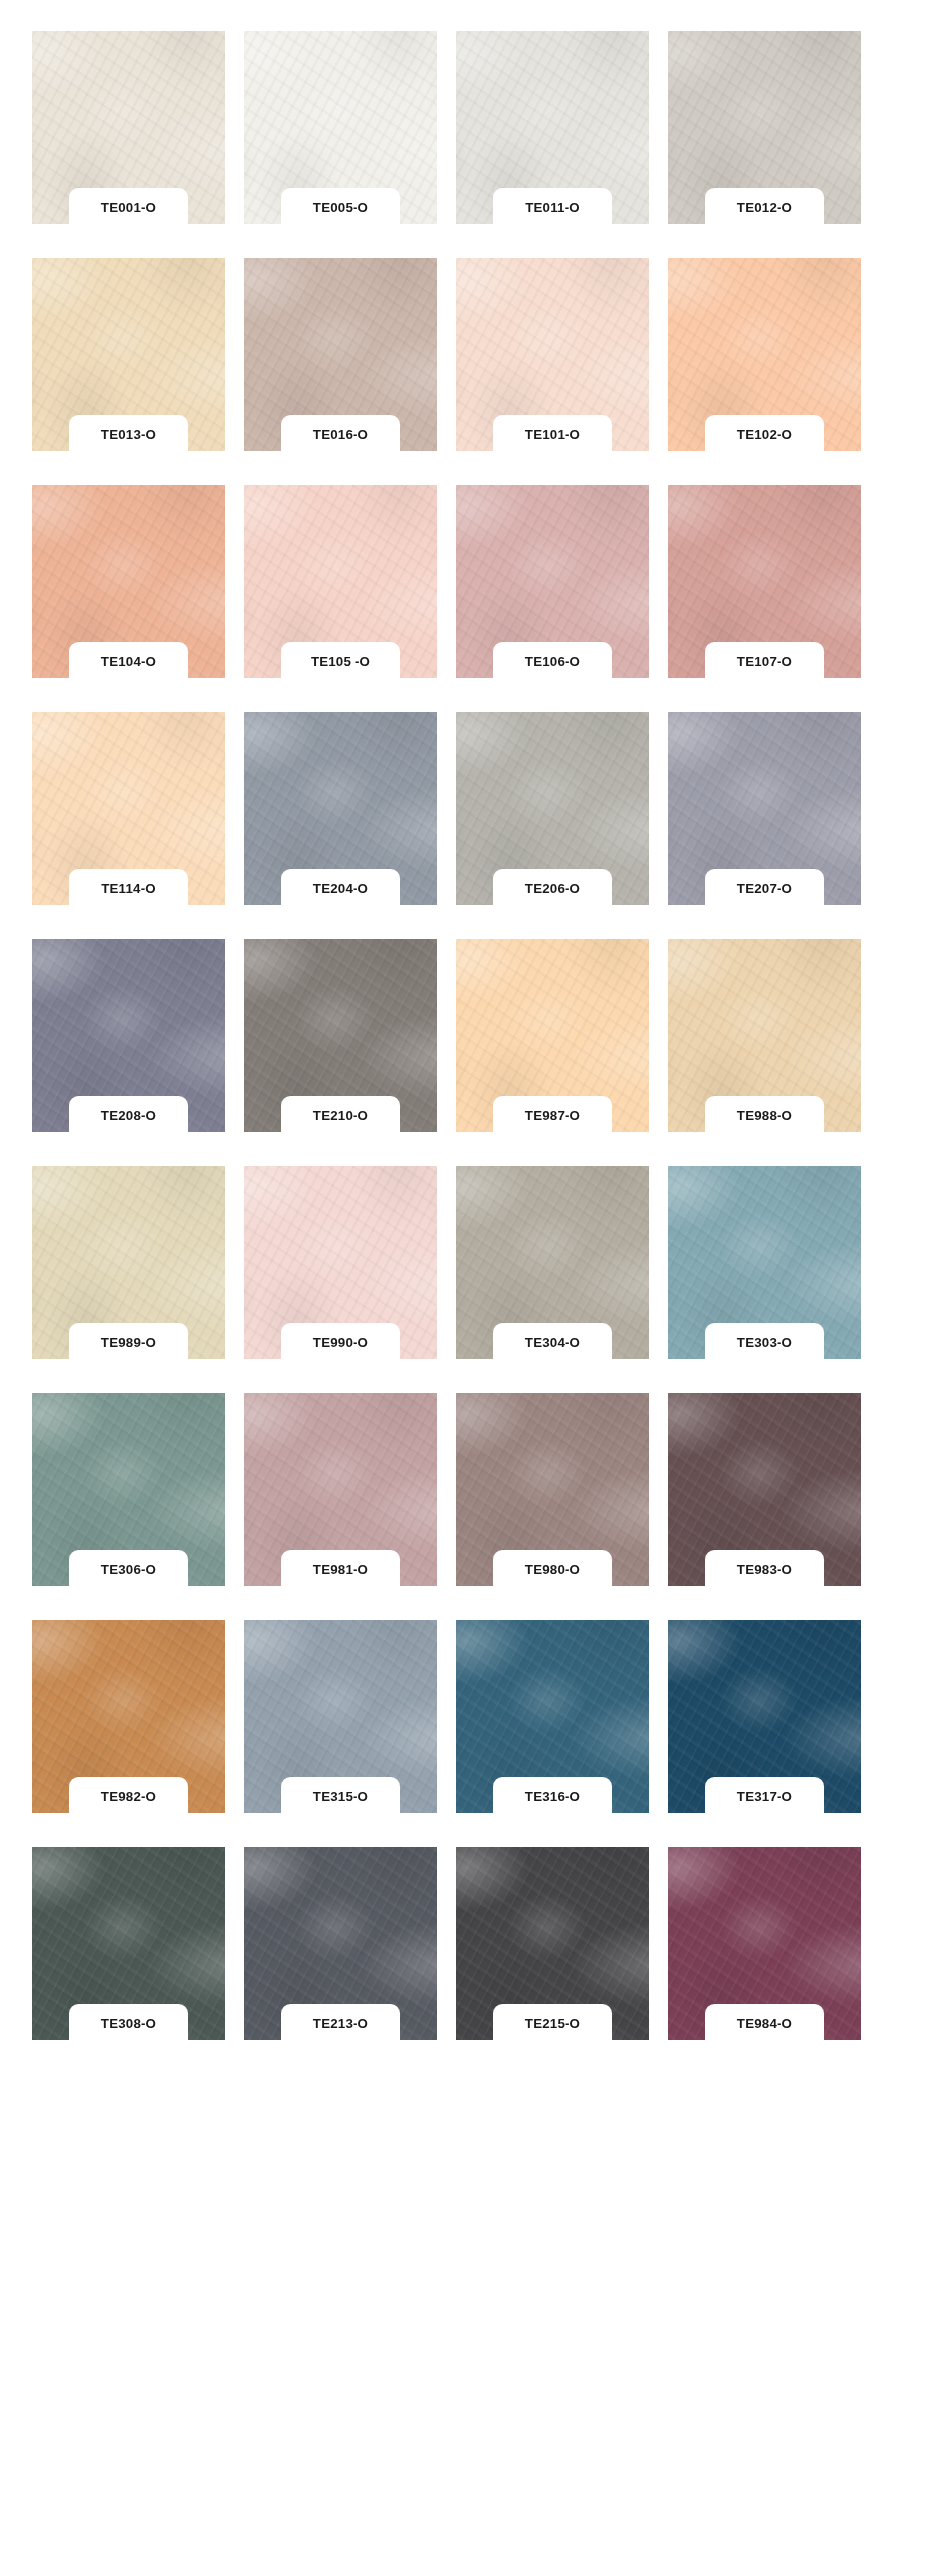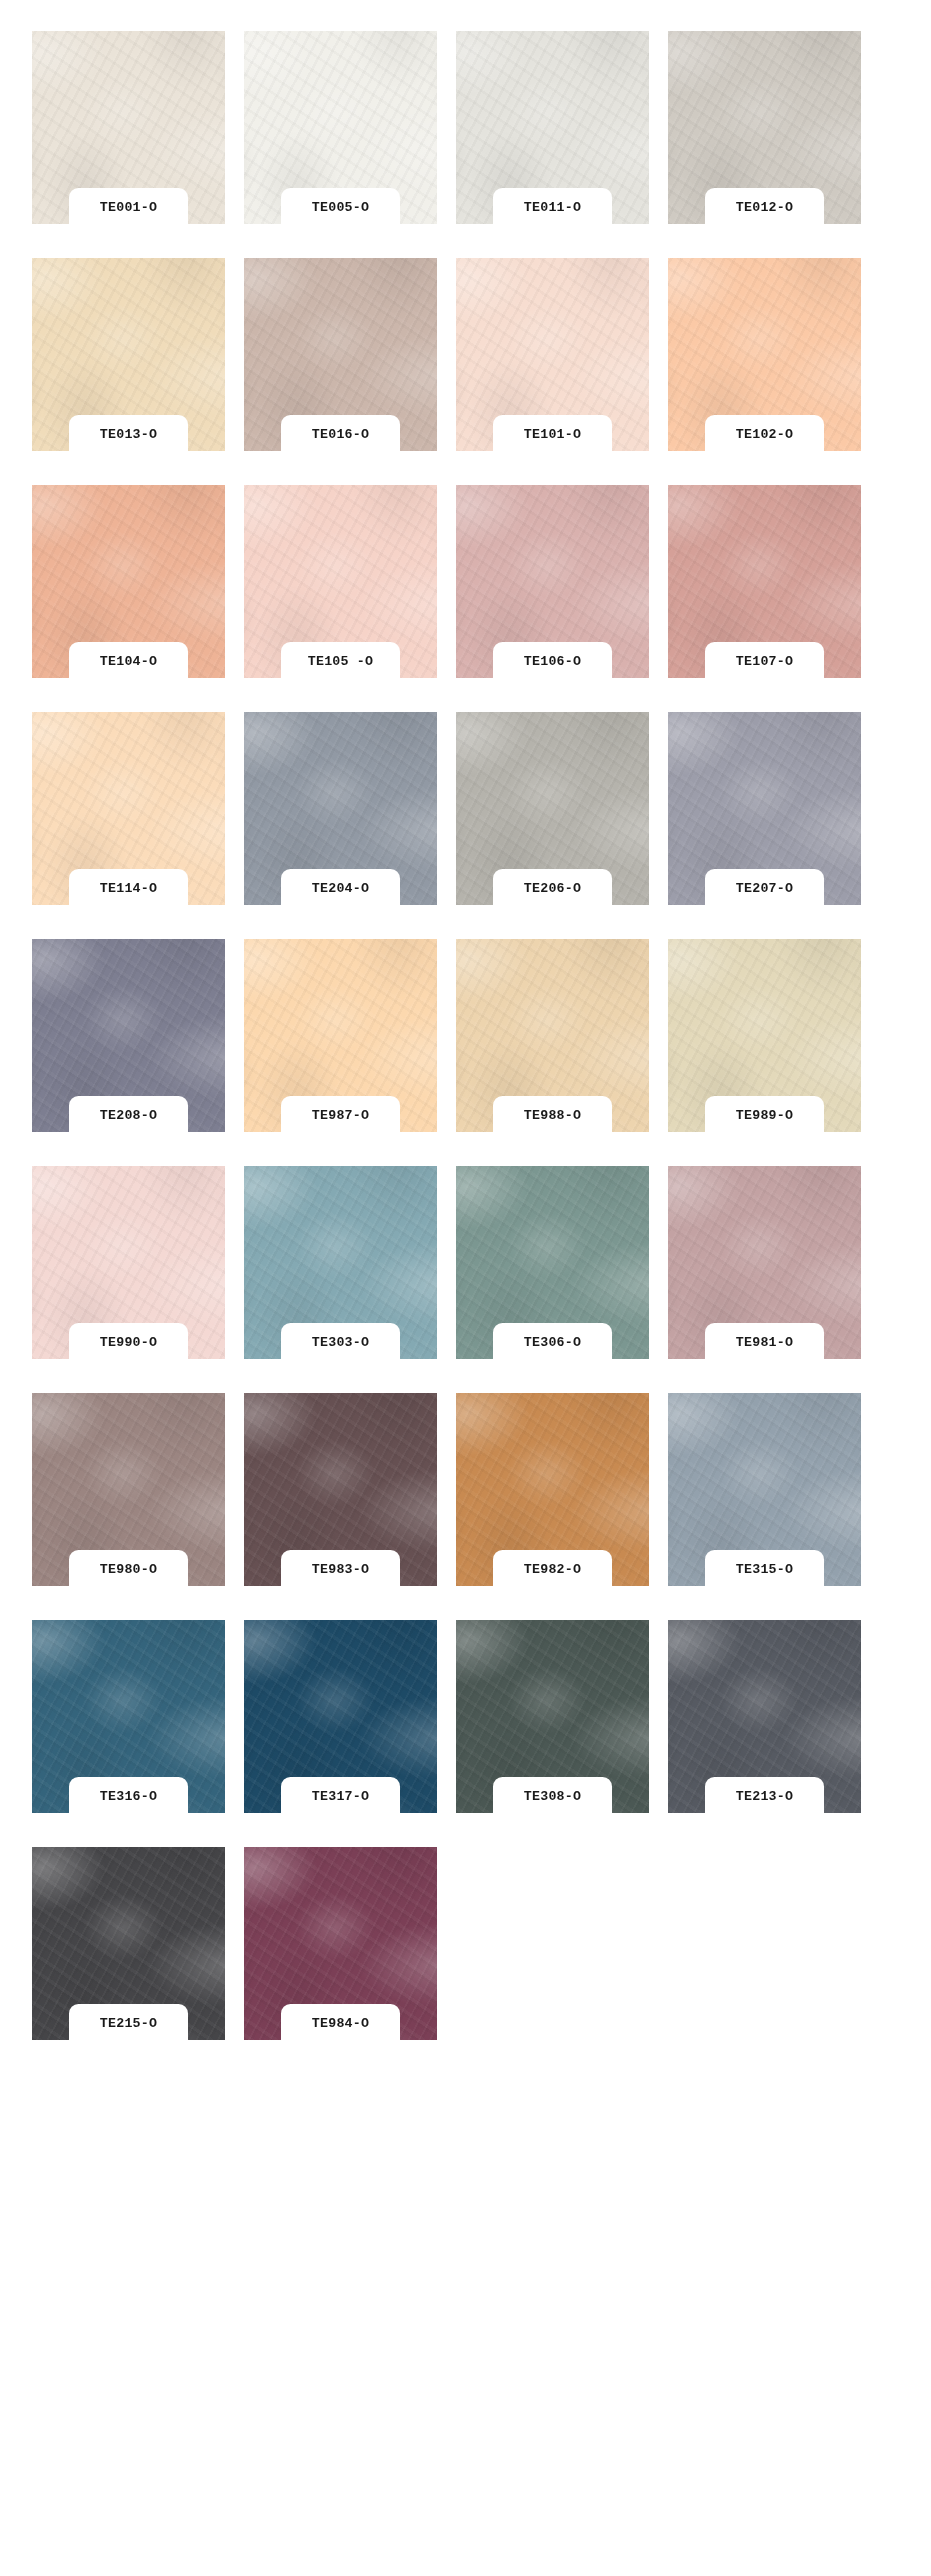--- a/index.html
+++ b/index.html
@@ -86,21 +86,21 @@
     height: 39px;
     background: #ffffff;
     border-radius: 9.4px 9.4px 0 0;
     display: flex;
     align-items: center;
     justify-content: center;
     z-index: 2;
   }
 
   .swatch-label-text {
-    font-family: Liberation Mono, monospace;
+    font-family: Liberation Sans, sans-serif;
     font-size: 13.3px;
     font-weight: 700;
     letter-spacing: 0.2px;
     color: #1a1a1a;
     white-space: nowrap;
     line-height: 1;
   }
 </style>
 </head>
 <body>
@@ -202,20 +202,26 @@
         <span class="swatch-label-text">TE207-O</span>
       </div>
     </div>
     <div class="swatch-card">
       <div class="swatch-tile" style="background-color: rgb(125, 126, 145); --seed: 306;"></div>
       <div class="swatch-label">
         <span class="swatch-label-text">TE208-O</span>
       </div>
     </div>
     <div class="swatch-card">
+      <div class="swatch-tile" style="background-color: rgb(131, 125, 120); --seed: 343;"></div>
+      <div class="swatch-label">
+        <span class="swatch-label-text">TE210-O</span>
+      </div>
+    </div>
+    <div class="swatch-card">
       <div class="swatch-tile" style="background-color: rgb(252, 216, 174); --seed: 20;"></div>
       <div class="swatch-label">
         <span class="swatch-label-text">TE987-O</span>
       </div>
     </div>
     <div class="swatch-card">
       <div class="swatch-tile" style="background-color: rgb(237, 212, 174); --seed: 57;"></div>
       <div class="swatch-label">
         <span class="swatch-label-text">TE988-O</span>
       </div>
@@ -226,20 +232,26 @@
         <span class="swatch-label-text">TE989-O</span>
       </div>
     </div>
     <div class="swatch-card">
       <div class="swatch-tile" style="background-color: rgb(244, 216, 211); --seed: 131;"></div>
       <div class="swatch-label">
         <span class="swatch-label-text">TE990-O</span>
       </div>
     </div>
     <div class="swatch-card">
+      <div class="swatch-tile" style="background-color: rgb(179, 173, 161); --seed: 205;"></div>
+      <div class="swatch-label">
+        <span class="swatch-label-text">TE304-O</span>
+      </div>
+    </div>
+    <div class="swatch-card">
       <div class="swatch-tile" style="background-color: rgb(132, 169, 179); --seed: 242;"></div>
       <div class="swatch-label">
         <span class="swatch-label-text">TE303-O</span>
       </div>
     </div>
     <div class="swatch-card">
       <div class="swatch-tile" style="background-color: rgb(123, 151, 145); --seed: 279;"></div>
       <div class="swatch-label">
         <span class="swatch-label-text">TE306-O</span>
       </div>

